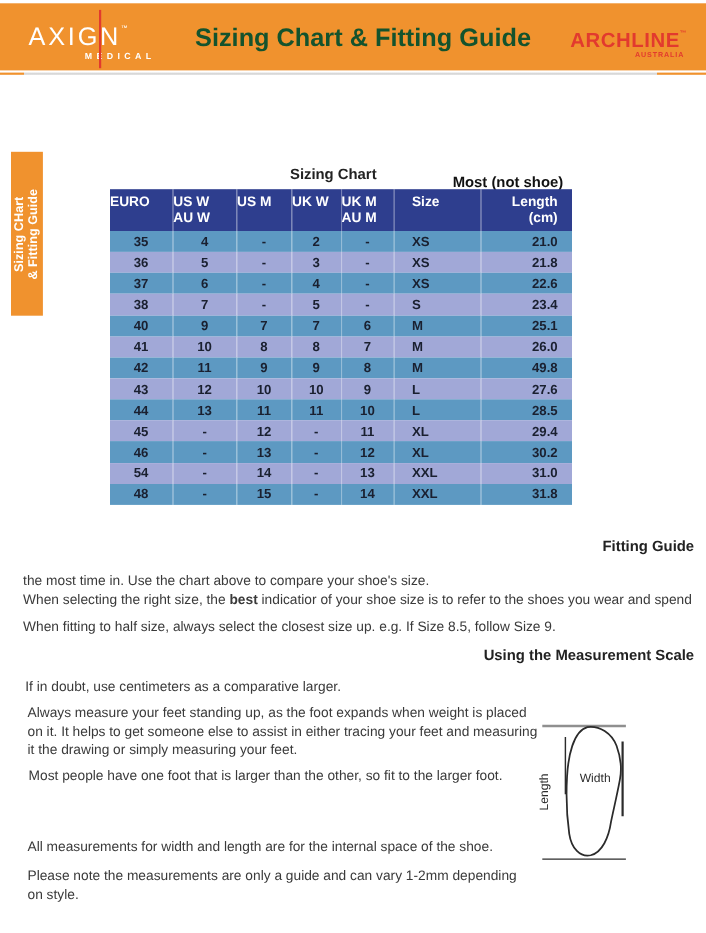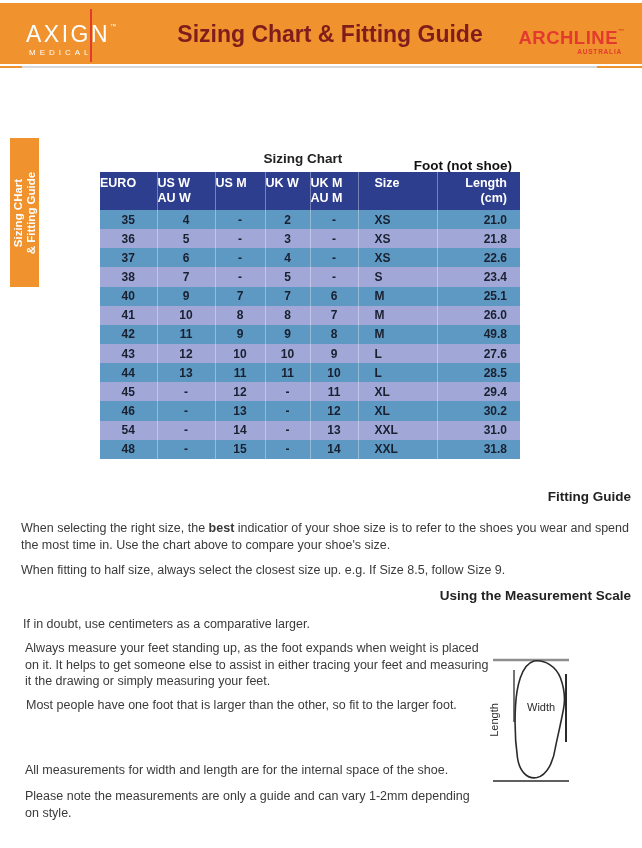--- a/index.html
+++ b/index.html
@@ -4,24 +4,24 @@
 <style>
   html,body{margin:0;padding:0;background:#fff;}
   #page{position:relative;width:642px;height:848px;background:#fff;overflow:hidden;
         font-family:"Liberation Sans",sans-serif;}
 
   
   #header{position:absolute;left:0;top:3px;width:642px;height:61px;background:var(--orange);}
   #axign-logo{position:absolute;left:26px;top:11px;color:#fff;}
   #axign-name{font-size:23px;letter-spacing:2.5px;font-weight:normal;line-height:24px;}
   #axign-name sup{font-size:6px;vertical-align:14px;letter-spacing:0;}
-  #axign-sub{font-size:8px;font-weight:normal;letter-spacing:4px;margin-top:2px;padding-left:3px;}
+  #axign-sub{font-size:8px;font-weight:bold;letter-spacing:4px;margin-top:2px;padding-left:3px;margin-left:48px;}
   #axign-line{position:absolute;left:64px;top:-5px;width:2px;height:53px;background:var(--red);}
   #page-title{position:absolute;left:330px;top:18px;transform:translateX(-50%);
-        color:#7f1d1d;font-size:23px;font-weight:bold;white-space:nowrap;}
+        color:#14532d;font-size:23px;font-weight:bold;white-space:nowrap;}
   #archline-logo{position:absolute;right:18px;top:19px;color:var(--red);text-align:right;}
   #archline-name{font-size:18.5px;font-weight:bold;letter-spacing:0.5px;line-height:19px;}
   #archline-name sup{font-size:6px;vertical-align:11px;letter-spacing:0;}
   #archline-sub{font-size:6.5px;font-weight:bold;letter-spacing:0.8px;margin-top:1px;padding-right:2px;}
   #header-rule{position:absolute;left:0;top:66px;width:642px;height:2px;
         background:linear-gradient(90deg,var(--orange) 0,var(--orange) 22px,
         #d8d8d8 22px,#d8d8d8 597px,var(--orange) 597px);}
 
   
   #side-tab{position:absolute;left:10px;top:138px;width:29px;height:149px;background:var(--orange);}
@@ -81,21 +81,21 @@
   <div id="header-rule"></div>
 
   <div id="side-tab">
     <div id="side-tab-text">
       <div>Sizing CHart</div>
       <div>&amp; Fitting Guide</div>
     </div>
   </div>
 
   <div id="chart-title">Sizing Chart</div>
-  <div id="chart-note">Foot (not shoe)</div>
+  <div id="chart-note">Most (not shoe)</div>
 
   <table id="sizing-table">
     <colgroup>
       <col style="width:57px">
         <col style="width:58px">
         <col style="width:50px">
       <col style="width:45px">
         <col style="width:48px">
         <col style="width:79px">
         <col style="width:83px">
@@ -244,22 +244,22 @@
           <td>-</td>
           <td>14</td>
           <td>XXL</td>
           <td>31.8</td>
         </tr>
       </tbody>
   </table>
 
   <div id="fg-heading" class="section-heading">Fitting Guide</div>
   <div id="fg-p1" class="para">
+    <div>the most time in. Use the chart above to compare your shoe's size.</div>
     <div><span>When selecting the right size, the </span><b>best</b><span> indicatior of your shoe size is to refer to the shoes you wear and spend</span></div>
-    <div>the most time in. Use the chart above to compare your shoe's size.</div>
   </div>
   <div id="fg-p2" class="para">When fitting to half size, always select the closest size up. e.g. If Size 8.5, follow Size 9.</div>
 
   <div id="ms-heading" class="section-heading">Using the Measurement Scale</div>
   <div id="ms-p1" class="para">If in doubt, use centimeters as a comparative larger.</div>
   <div id="ms-p2" class="para">
     <div>Always measure your feet standing up, as the foot expands when weight is placed</div>
     <div>on it. It helps to get someone else to assist in either tracing your feet and measuring</div>
     <div>it the drawing or simply measuring your feet.</div>
   </div>

